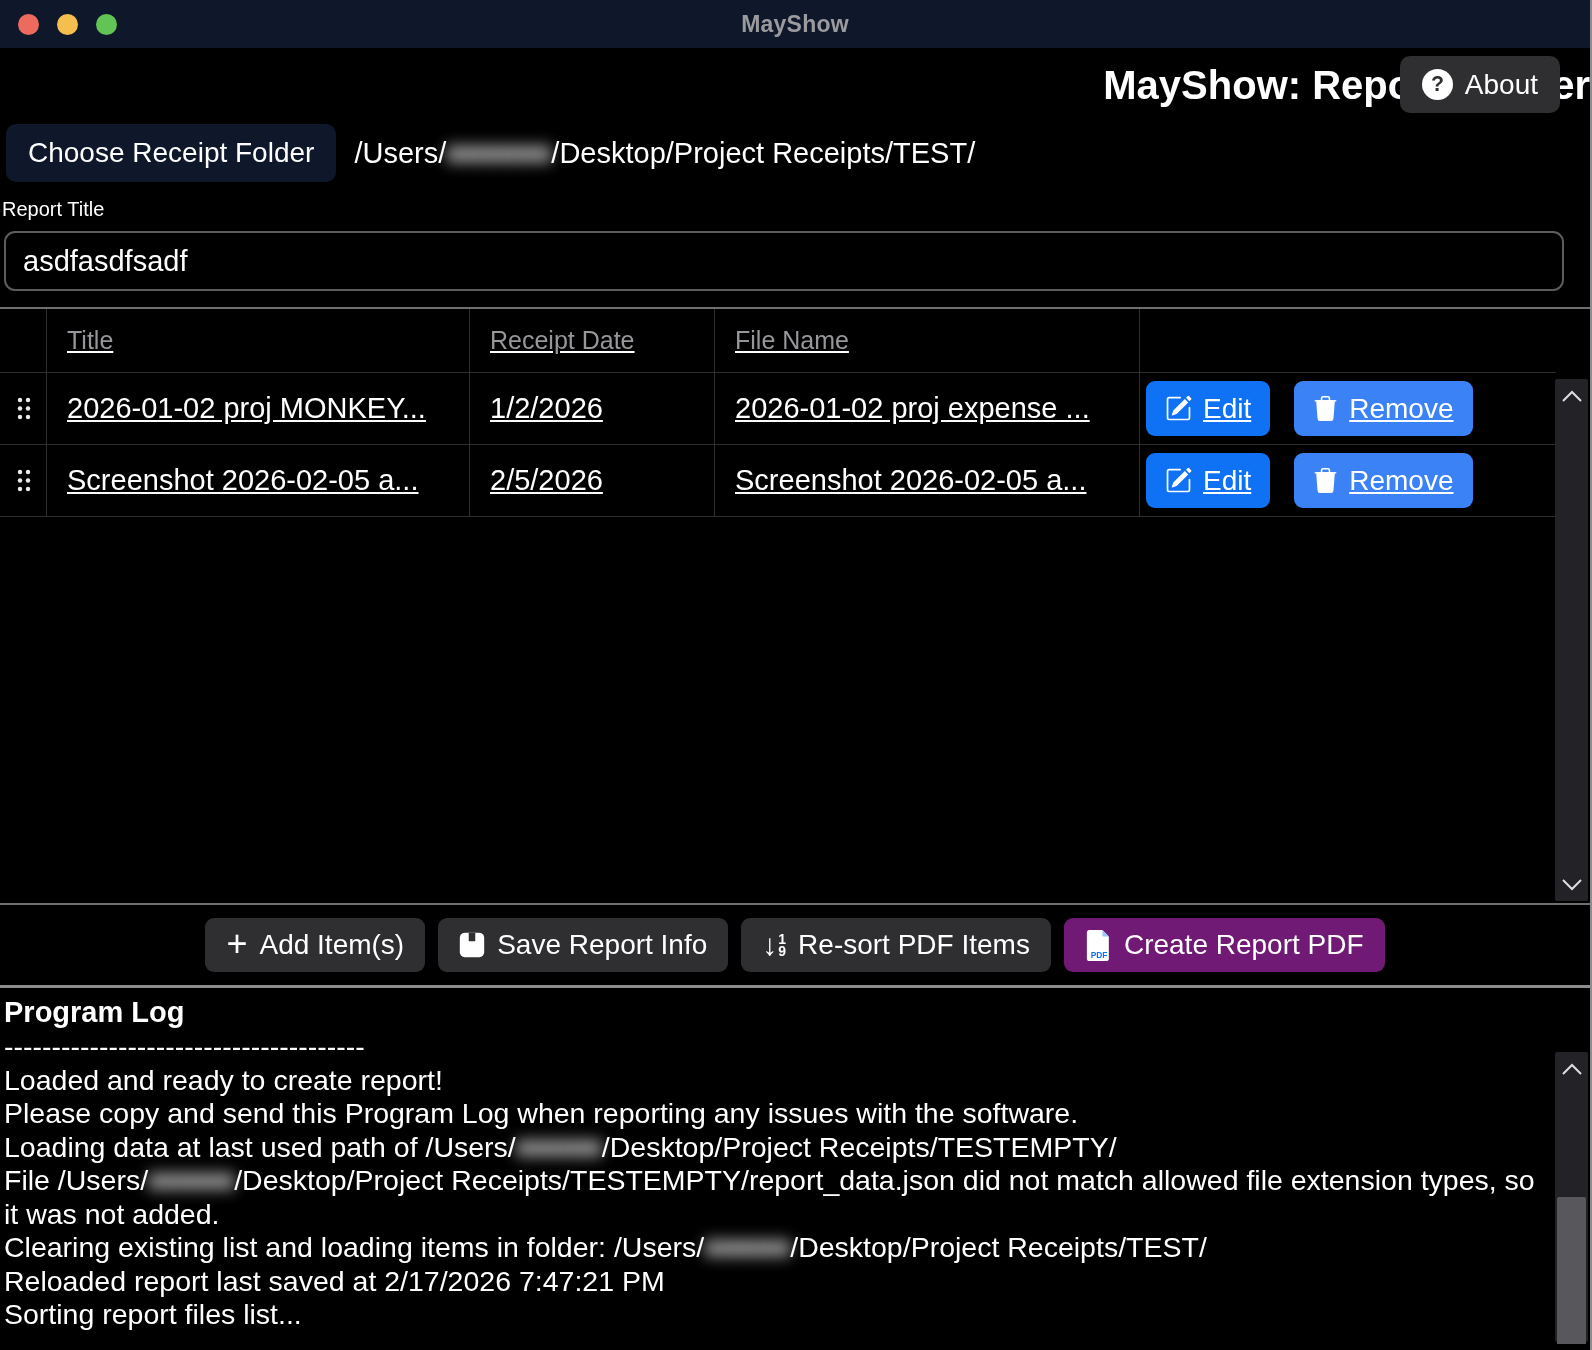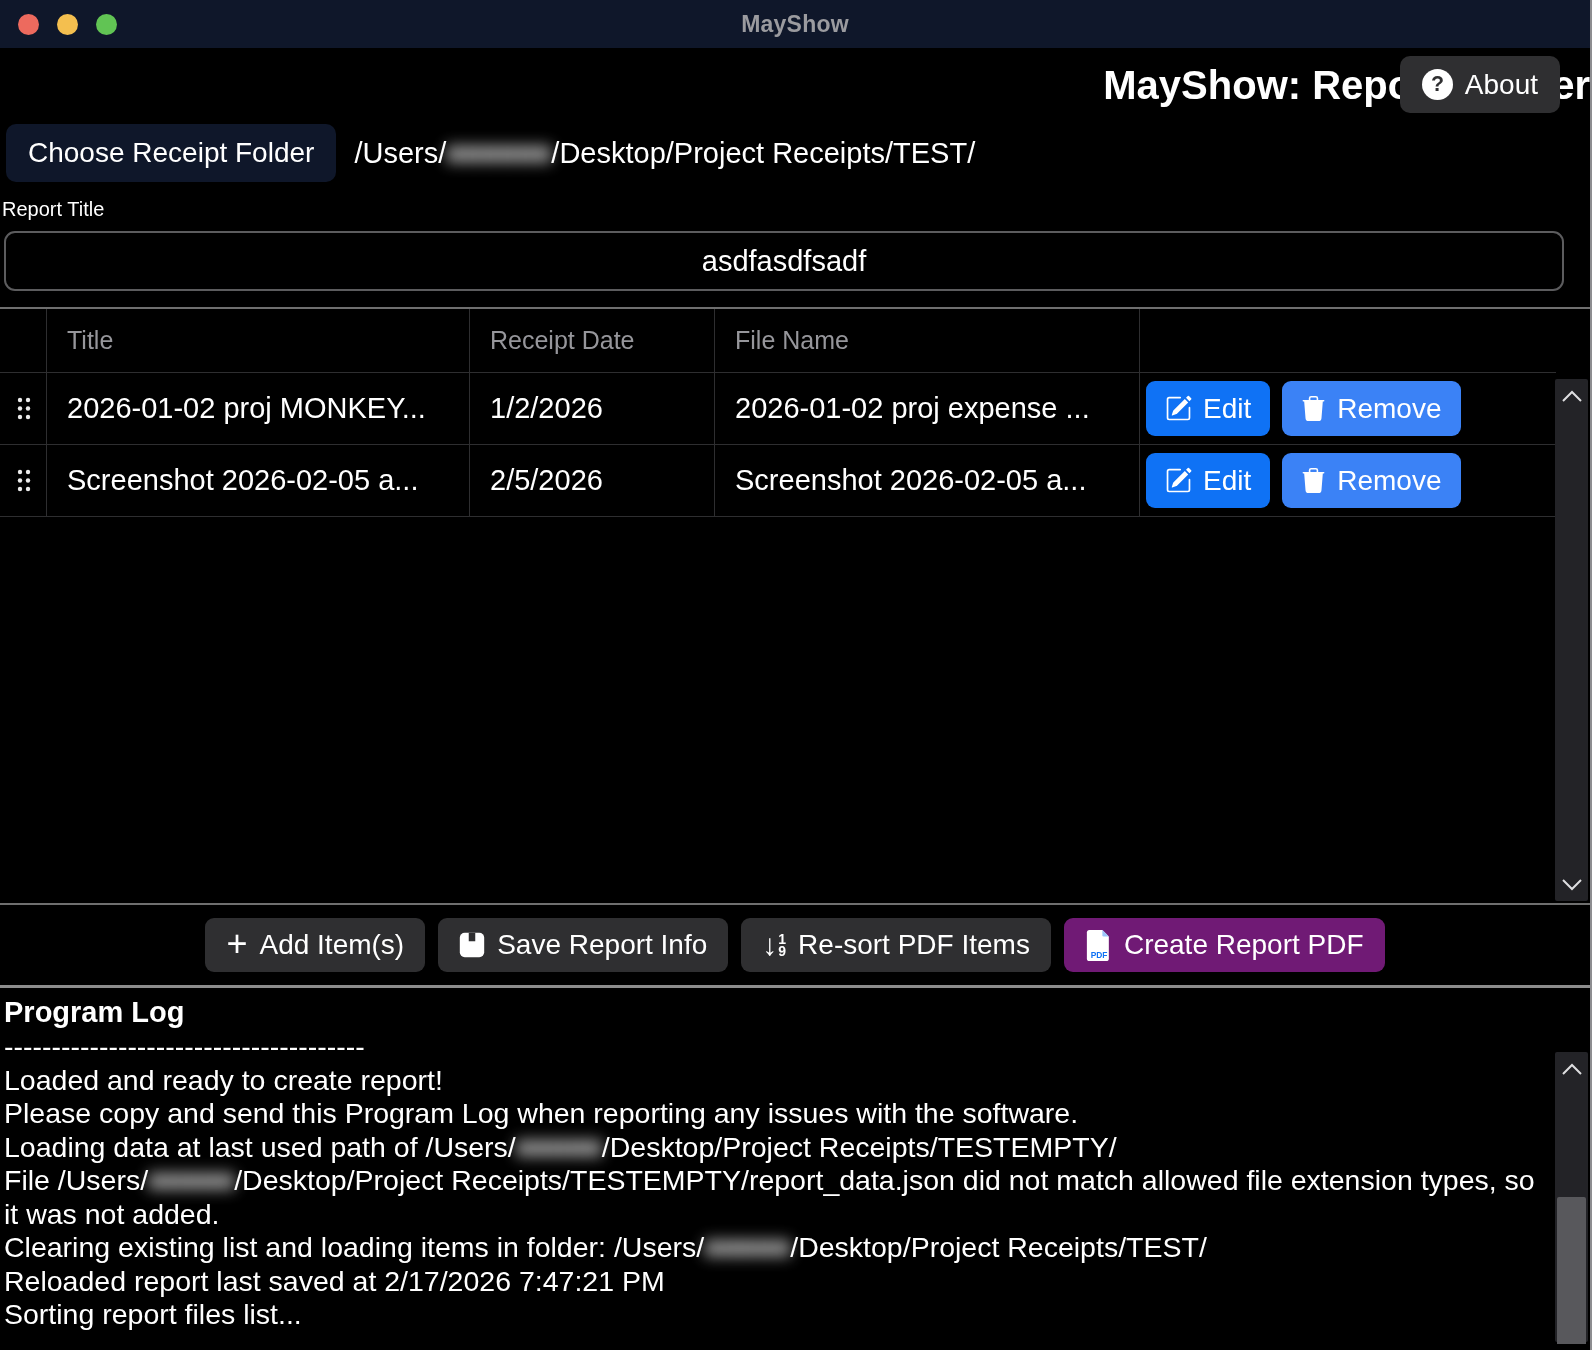--- a/index.html
+++ b/index.html
@@ -44,41 +44,42 @@
   }
   .folder-path { font-size: 29px; white-space: nowrap; }
 
   .blur { filter: blur(8px); opacity: .85; }
 
   
   .rt-label { font-size: 20px; margin: 16px 0 0 2px; }
   .rt-input {
     display: block; margin: 10px 24px 0 4px; width: 1560px; height: 60px;
     background: #000; color: #fff; border: 2px solid #5c5c5e; border-radius: 11px;
-    font-size: 29px; font-family: inherit; padding: 8px 17px; outline: none; text-align: center;
+    font-size: 29px; font-family: inherit; padding: 8px 17px; outline: none;
   }
 
   
   .table-wrap {
     margin-top: 16px; height: 598px; position: relative;
     border-top: 2px solid #6f6f6f; border-bottom: 2px solid #6f6f6f;
     overflow: hidden;
+    text-decoration: underline;
   }
   .tgrid { width: 1556px; }
   .thead, .trow { display: grid; grid-template-columns: 47px 423px 245px 425px 1fr; }
   .thead { height: 64px; }
   .thead .cell { color: #96969b; font-size: 25px; }
   .trow { height: 72px; }
   .cell {
     display: flex; align-items: center; padding-left: 20px;
     border-right: 1px solid #2e2e30; border-bottom: 1px solid #2e2e30;
     font-size: 29px; white-space: nowrap; overflow: hidden;
   }
   .thead .cell:first-child, .trow .cell:first-child { border-right: 1px solid #2e2e30; padding-left: 0; justify-content: center; }
-  .cell.actions { gap: 12px; padding-left: 6px; border-right: none; }
+  .cell.actions { gap: 24px; padding-left: 6px; border-right: none; }
   .handle { cursor: grab; background: transparent; border: none; display: flex; align-items: center; }
 
   .btn {
     display: inline-flex; align-items: center; gap: 11px;
     border: none; border-radius: 9px; color: #fff; cursor: pointer;
     font-size: 28px; font-family: inherit; height: 55px; padding: 0 19px;
   }
   .btn.blue { background: #0f72f5; }
   .btn.red  { background: #3b82f6; }
 

